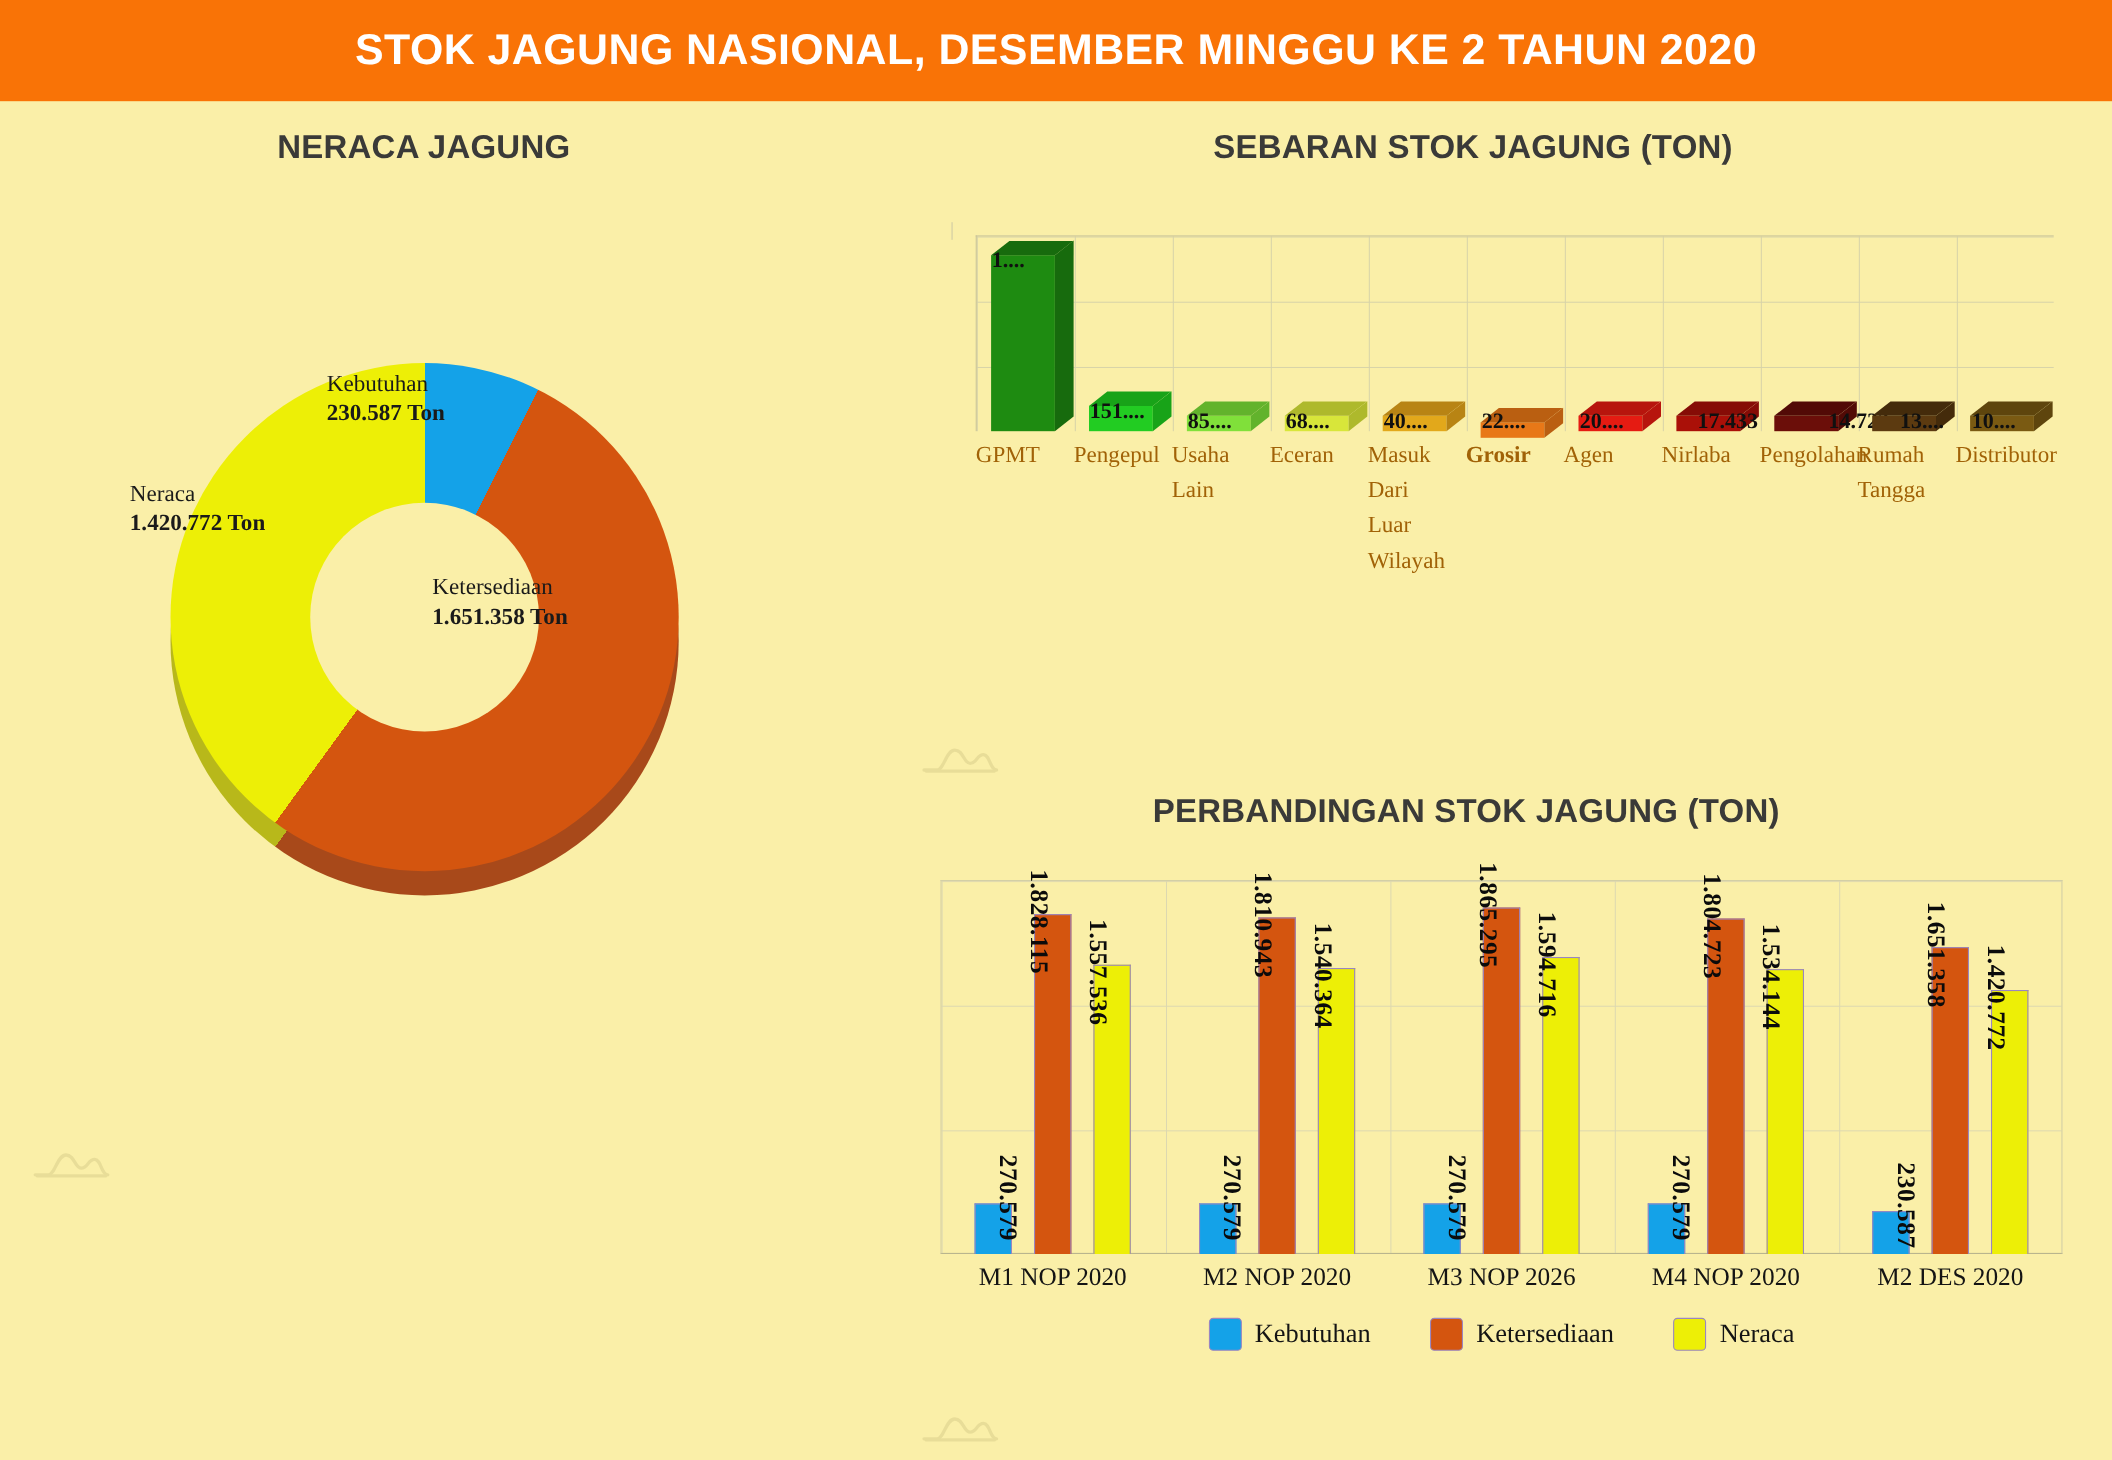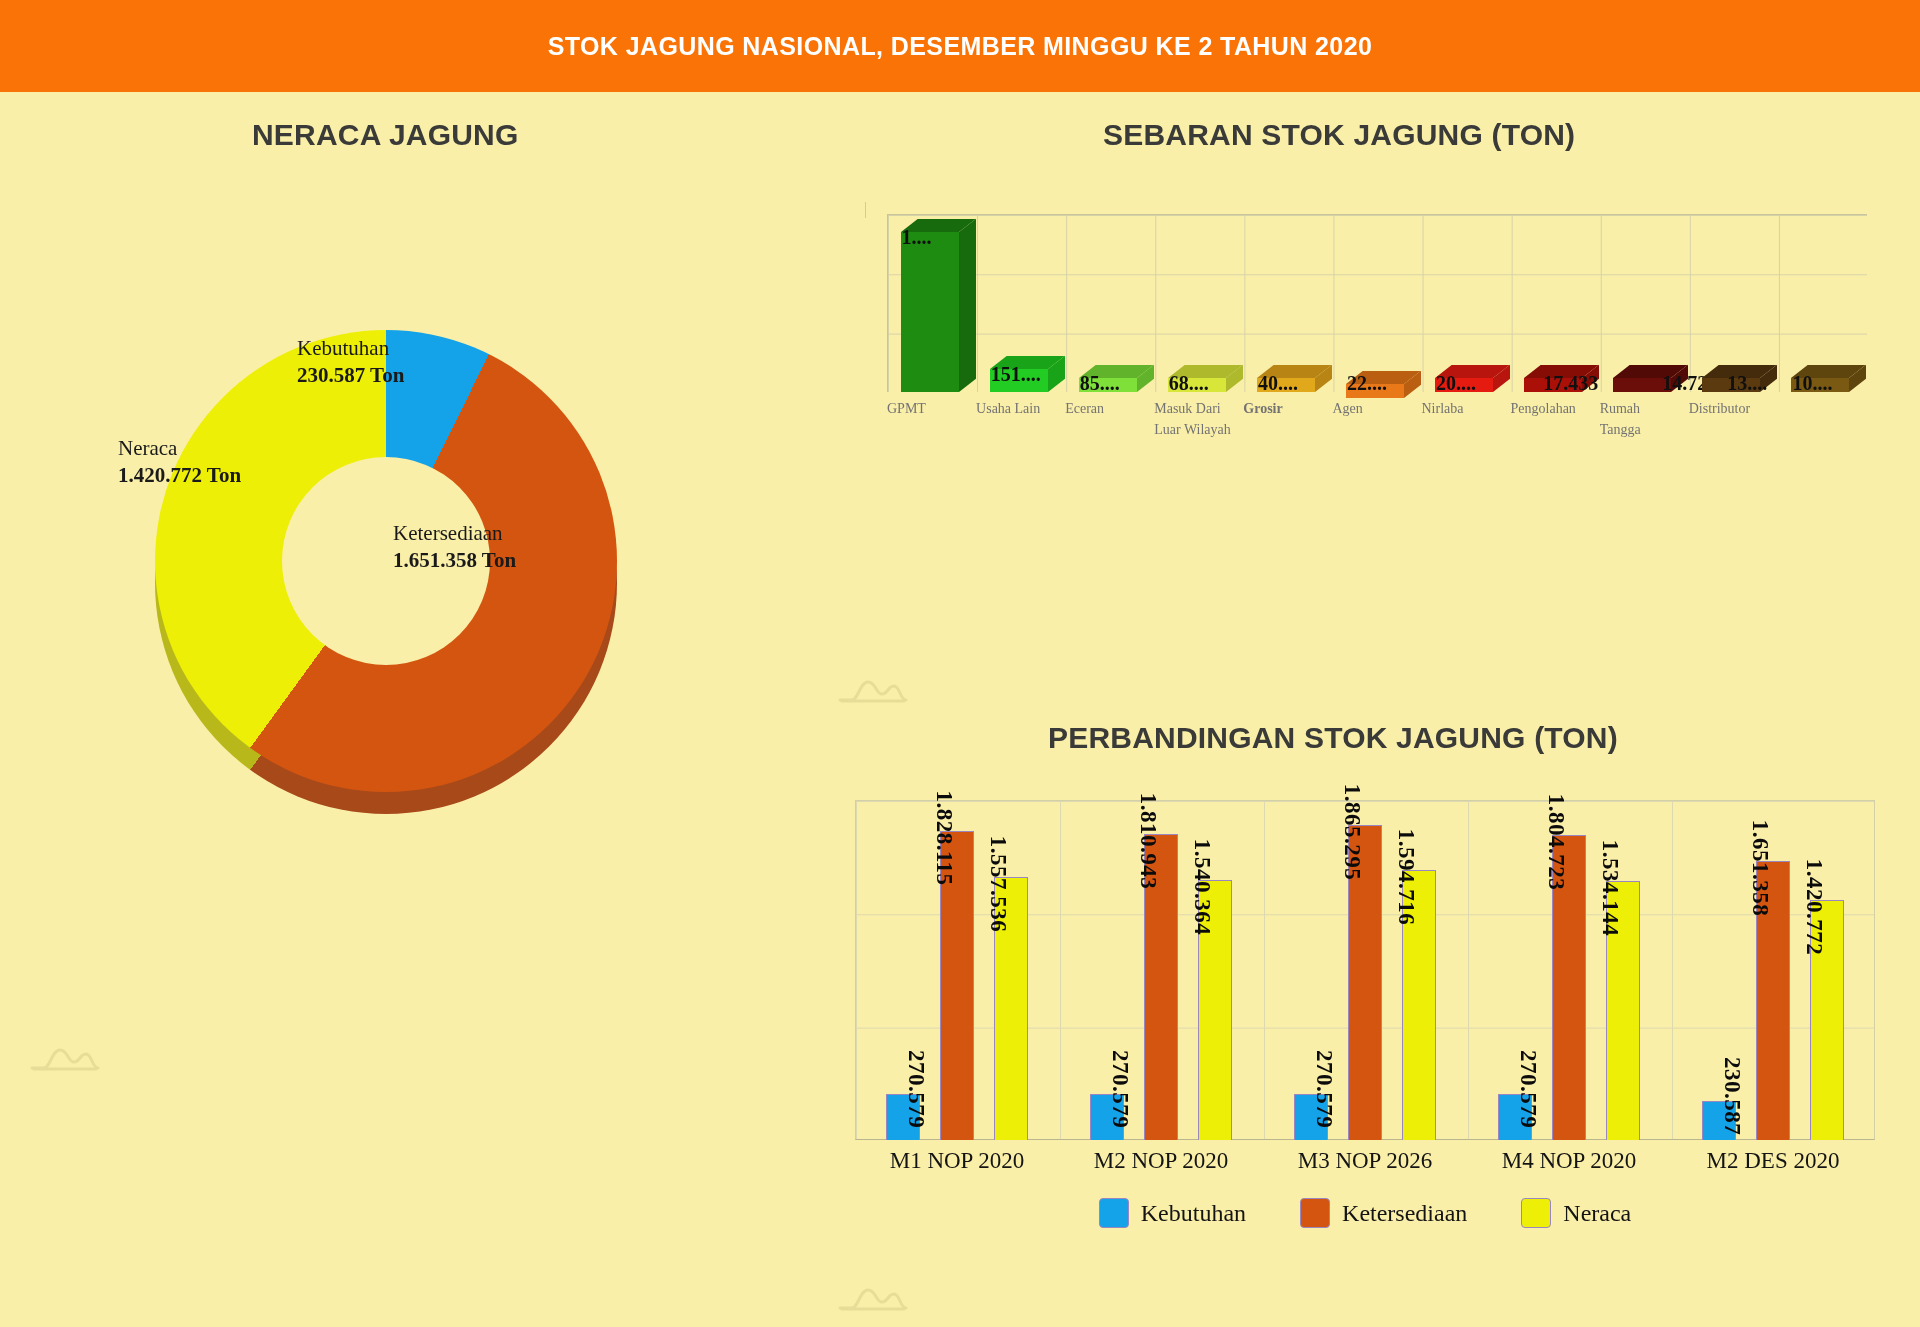--- a/index.html
+++ b/index.html
@@ -20,21 +20,21 @@
   #header-banner {
     position: absolute; left: 0; top: 0;
     width: 1920px; height: 92px;
     background: #F97306;
     display: flex; align-items: center; justify-content: center;
   }
   #header-title {
     color: #FFFFFF;
     font-family: "Liberation Sans", sans-serif;
     font-weight: bold;
-    font-size: 25px;
+    font-size: 39px;
     letter-spacing: 0.4px;
     white-space: nowrap;
   }
 
   
   .section-title {
     position: absolute;
     color: #3A3A38;
     font-family: "Liberation Sans", sans-serif;
     font-weight: bold;
@@ -158,22 +158,22 @@
     color: #101010;
     white-space: nowrap;
   }
   #sebaran-xlabels {
     position: absolute; left: 42px; top: 218px;
     width: 990px; height: 170px;
     display: flex;
   }
   #sebaran-xlabels .xlab {
     font-family: "Liberation Serif", serif;
-    font-size: 14px;
-    color: #737373;
+    font-size: 21px;
+    color: #a16207;
     line-height: 1.52;
     padding-right: 8px;
   }
 
   
   #perb-panel {
     position: absolute; left: 845px; top: 790px;
     width: 1040px; height: 260px;
   }
   #perb-grid {
@@ -366,20 +366,21 @@
           <div class="sbar" style="left: 934.455px; bottom: 0px; width: 58px; height: 14px; top: 176px; position: absolute;">
             <div class="sbar-front" style="height: 14px; background: rgb(122, 90, 18);"></div>
             <div class="sbar-side" style="height: 14px; background: rgb(94, 69, 13);"></div>
             <div class="sbar-top" style="bottom: 14px; background: rgb(94, 69, 13);"></div>
             <div class="sbar-value" style="top: -6px;">10....</div>
           </div>
         </div>
     </div>
     <div id="sebaran-xlabels">
         <div class="xlab" style="width: 89.0909px;">GPMT</div>
+        <div class="xlab" style="width: 89.0909px;">Pengepul</div>
         <div class="xlab" style="width: 89.0909px;">Usaha Lain</div>
         <div class="xlab" style="width: 89.0909px;">Eceran</div>
         <div class="xlab" style="width: 89.0909px;">Masuk Dari Luar Wilayah</div>
         <div class="xlab" style="width: 89.0909px; font-weight: bold;">Grosir</div>
         <div class="xlab" style="width: 89.0909px;">Agen</div>
         <div class="xlab" style="width: 89.0909px;">Nirlaba</div>
         <div class="xlab" style="width: 89.0909px;">Pengolahan</div>
         <div class="xlab" style="width: 89.0909px;">Rumah Tangga</div>
         <div class="xlab" style="width: 89.0909px;">Distributor</div>
       </div>

